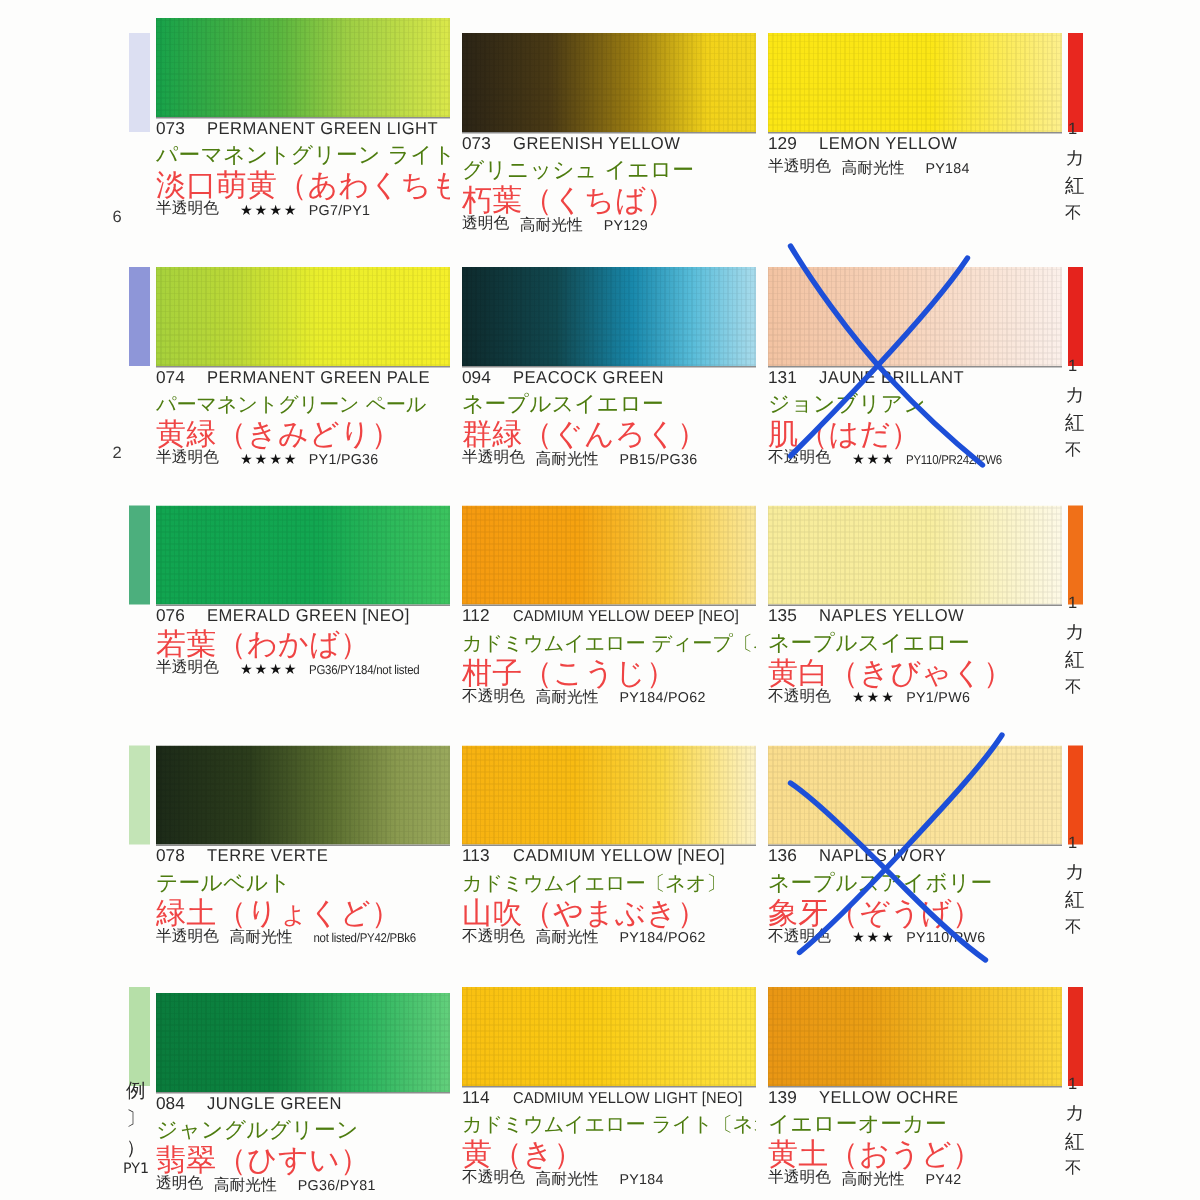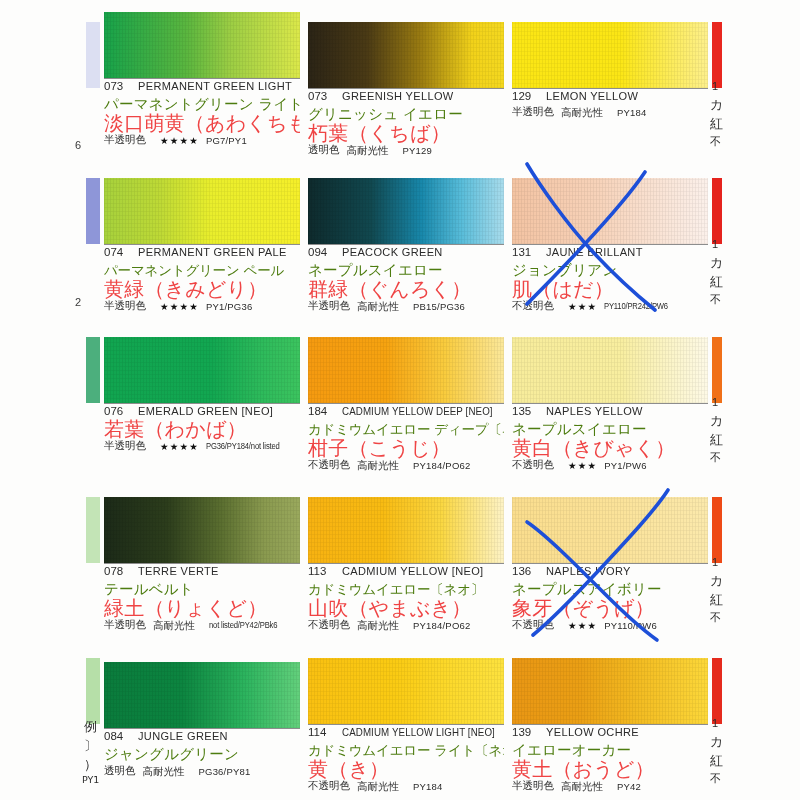--- a/index.html
+++ b/index.html
@@ -336,21 +336,21 @@
       </div>
     </div>
 
     <div class="entry" style="left:308px;top:337px;width:196px;height:140px;">
       <div class="swatch" style="background:linear-gradient(90deg,#f59a10,#f6a310 40%,#f9cc3e 70%,#fbe89b);">
           <div class="grain"></div>
         </div>
       <div class="rule"></div>
       <div class="info">
         <div class="line-en">
-          <span class="code">184</span>
+          <span class="code">112</span>
           <span class="ename tight">CADMIUM YELLOW DEEP [NEO]</span>
         </div>
         <div class="line-kana small">カドミウムイエロー ディープ〔ネオ〕</div>
         <div class="line-jp">柑子（こうじ）</div>
         <div class="line-props">
           <span class="opacity-jp">不透明色</span>
           <span class="light-jp">高耐光性</span>
           <span class="stars"></span>
           <span class="pigment">PY184/PO62</span>
         </div>
@@ -445,20 +445,21 @@
       <div class="swatch" style="background:linear-gradient(90deg,#0a7b3c,#0c8540 40%,#2cb45e 72%,#63d07c);">
           <div class="grain"></div>
         </div>
       <div class="rule"></div>
       <div class="info">
         <div class="line-en">
           <span class="code">084</span>
           <span class="ename">JUNGLE GREEN</span>
         </div>
         <div class="line-kana">ジャングルグリーン</div>
+        <div class="line-jp">翡翠（ひすい）</div>
         <div class="line-props">
           <span class="opacity-jp">透明色</span>
           <span class="light-jp">高耐光性</span>
           <span class="stars"></span>
           <span class="pigment">PG36/PY81</span>
         </div>
       </div>
     </div>
 
     <div class="entry" style="left:308px;top:658px;width:196px;height:140px;">

